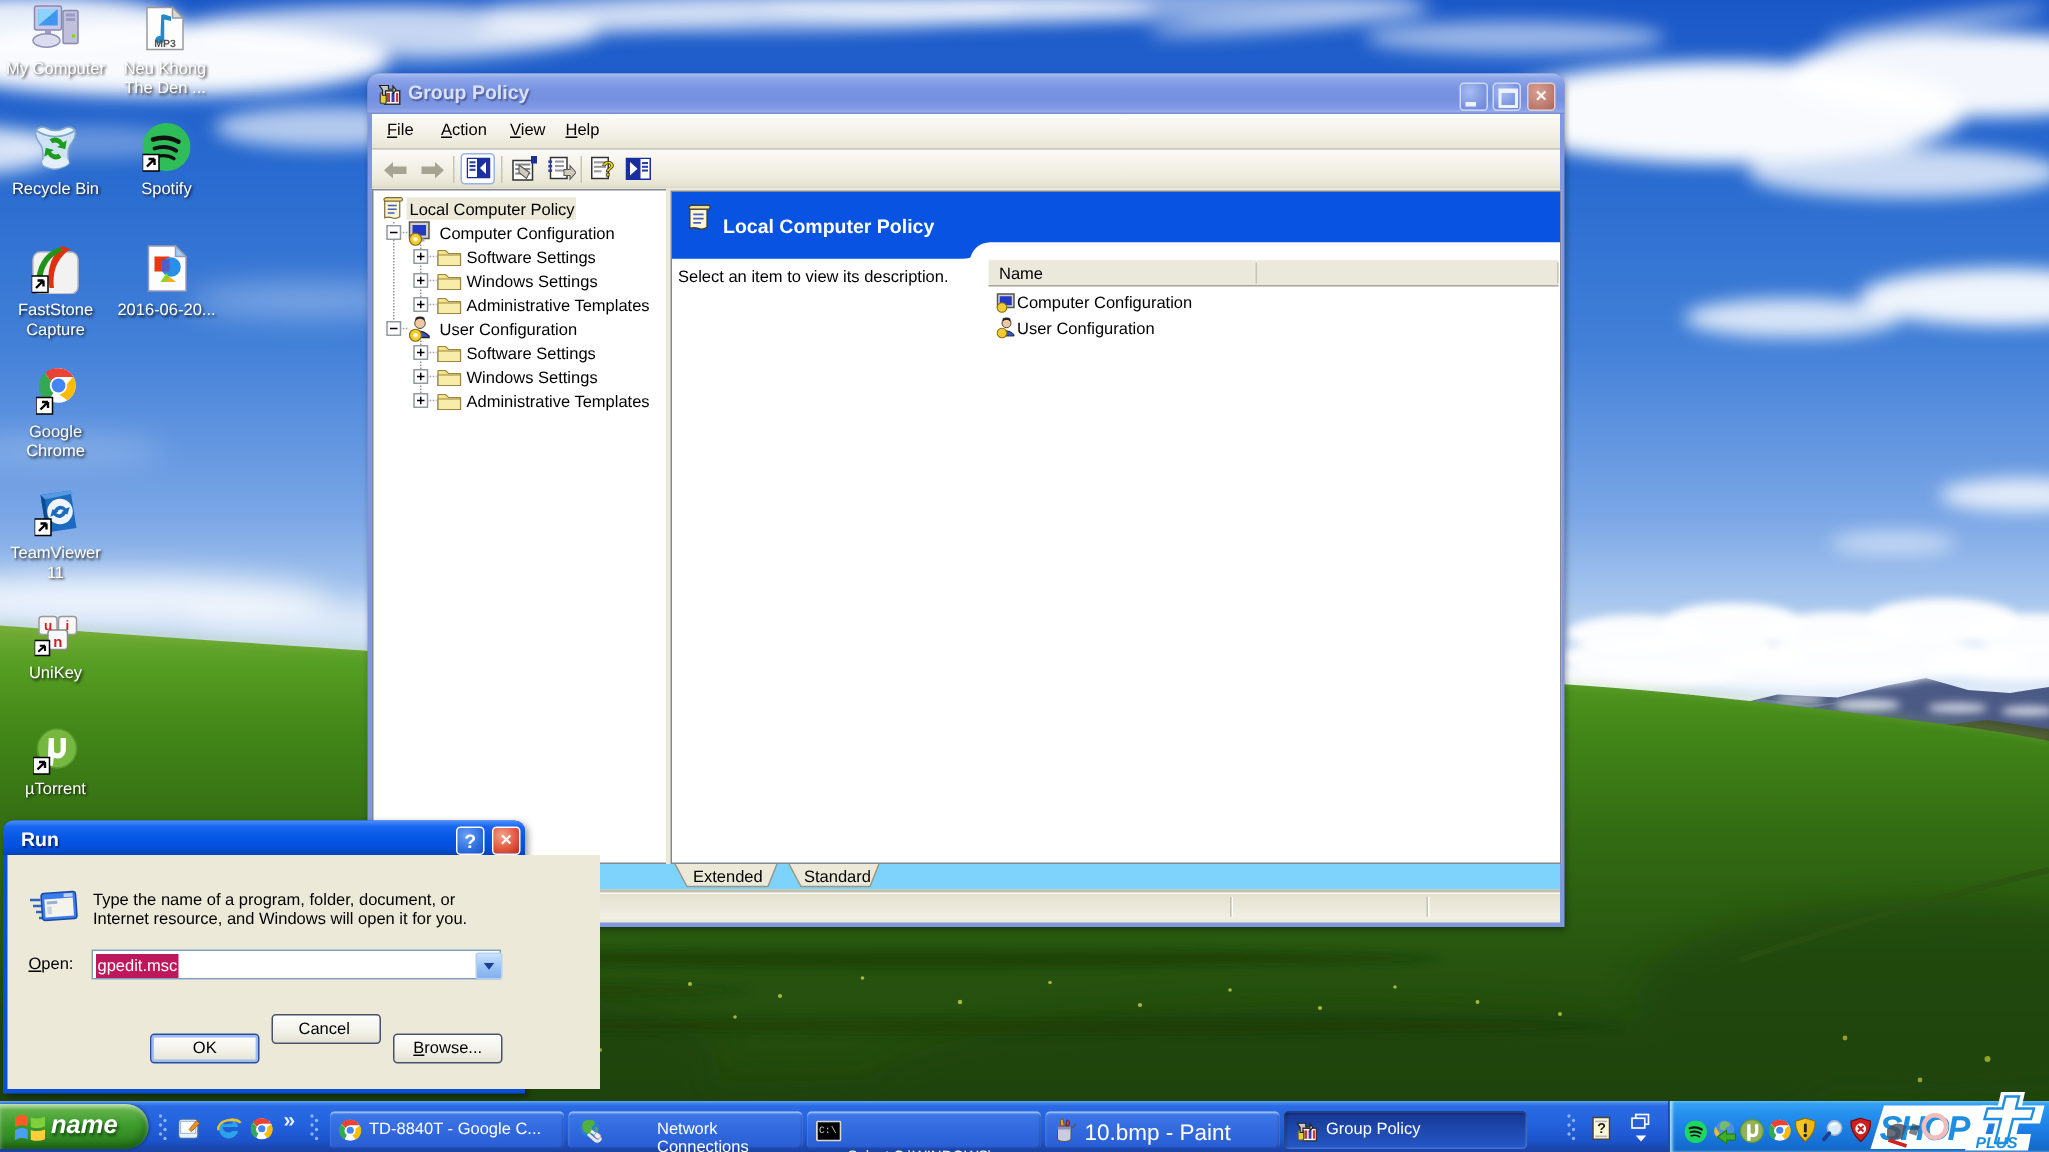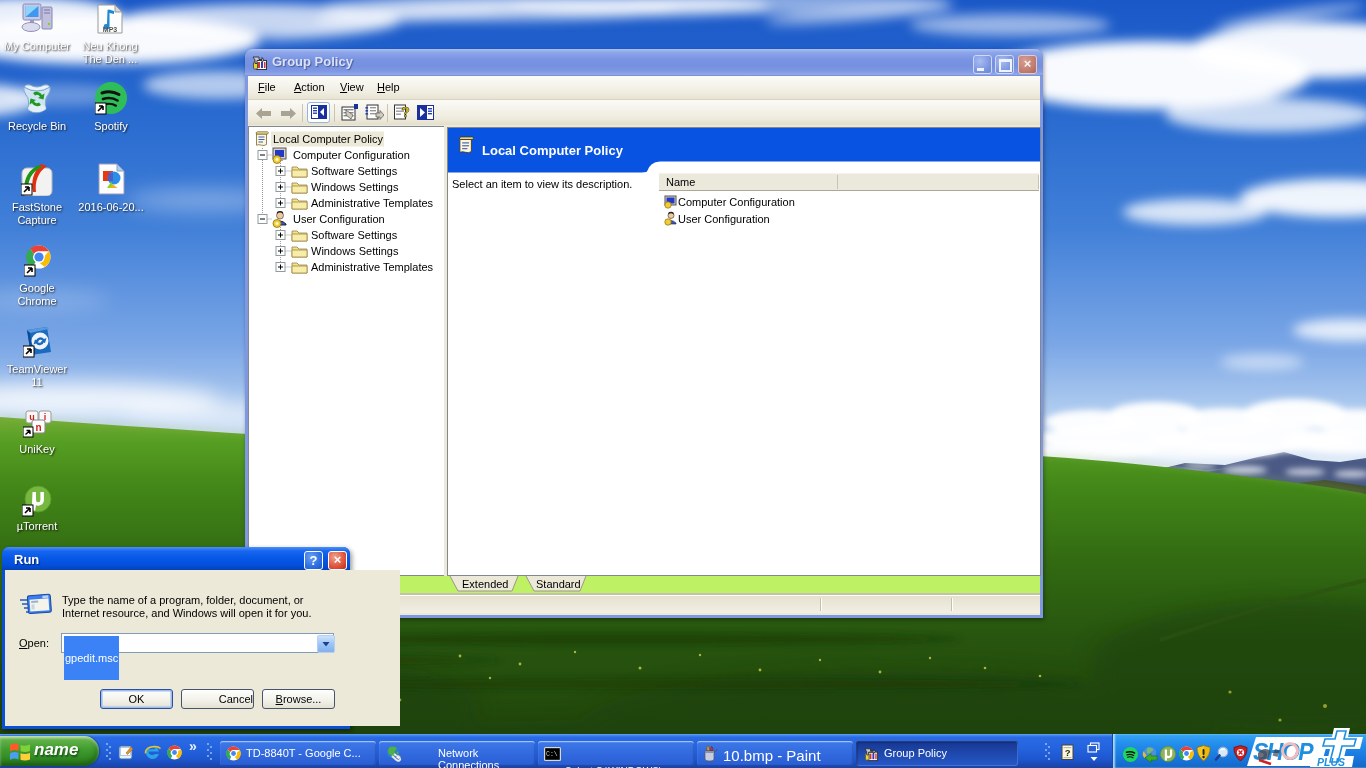--- a/index.html
+++ b/index.html
@@ -479,21 +479,21 @@
       <g transform="translate(216,84)">
         <circle cx="7" cy="3.5" r="3" fill="#f0c8a0" stroke="#333" stroke-width=".6"></circle>
         <path d="M4.5,2.5 a3,3 0 0 1 5,0 q1,-2.8 -2.5,-2.8 q-3.5,0 -2.5,2.8 Z" fill="#222"></path>
         <path d="M2,11 q5,-5 10,0 l0,1 -10,0 Z" fill="#3858c8" stroke="#223" stroke-width=".6"></path>
         <circle cx="4" cy="10" r="3.2" fill="#f2cc30" stroke="#8a7010" stroke-width=".7"></circle>
       </g>
       <text x="230" y="94.5">User Configuration</text>
     </svg>
   </div>
 
-  <div class="abs" style="left:3px;top:527px;width:792px;height:17px;background:#bef264;font-size:11px;">
+  <div class="abs" style="left:3px;top:527px;width:792px;height:17px;background:#7dd3fc;font-size:11px;">
     <svg class="abs" style="left:200px;top:0" width="140" height="17" viewBox="0 0 140 17">
       <path d="M2,0 L10,15 L64,15 L70,0" fill="#ece9d8" stroke="#9a978a" stroke-width="1"></path>
       <path d="M78,0 L86,15 L132,15 L138,0" fill="#ece9d8" stroke="#9a978a" stroke-width="1"></path>
       <text x="14" y="12" font-size="11" fill="#000" font-family="Liberation Sans">Extended</text>
       <text x="88" y="12" font-size="11" fill="#000" font-family="Liberation Sans">Standard</text>
     </svg>
   </div>
 
   <div class="abs" style="left:3px;top:546px;width:792px;height:17px;background:linear-gradient(180deg,#e5e1d0,#f2f0e4);border-top:1px solid #fff;box-shadow:0 -2px 0 #c4c0ac;">
     <div class="abs" style="left:572px;top:2px;width:1px;height:13px;background:#c4c0ac;box-shadow:1px 0 0 #fff;"></div>
@@ -522,29 +522,29 @@
         <rect x="9" y="3" width="23" height="18" rx="2" fill="#3a7df0" stroke="#1a4a9c"></rect>
         <rect x="11" y="7" width="19" height="12" fill="#f4f4ea"></rect>
         <rect x="24" y="4" width="6" height="2.4" fill="#bcd2f8"></rect>
         <rect x="12.5" y="8.5" width="7" height="2" fill="#9ab0d0"></rect>
         <rect x="12.5" y="12" width="3" height="5" fill="#c8d4e4"></rect>
       </g>
     </svg>
     <div class="abs" style="left:57px;top:24px;width:260px;line-height:13px;color:#000;">Type the name of a program, folder, document, or Internet resource, and Windows will open it for you.</div>
     <div class="abs" style="left:14px;top:67px;color:#000;"><u>O</u>pen:</div>
     <div class="abs" style="left:56px;top:63px;width:273px;height:20px;background:#fff;border:1px solid #7f9db9;box-sizing:border-box;">
-      <div class="abs" style="left:2px;top:2px;height:14px;background:#3b82f6;color:#fff;padding:15px 1px;line-height:14px;">gpedit.msc</div>
+      <div class="abs" style="left:2px;top:2px;height:14px;background:#be185d;color:#fff;padding:1px 1px;line-height:14px;">gpedit.msc</div>
       <div class="abs" style="left:255px;top:1px;width:16px;height:16px;border:1px solid #b8d0f0;border-radius:2px;background:linear-gradient(180deg,#cde3fc,#9dc5f5 50%,#82b0ee);">
         <svg width="16" height="16" viewBox="0 0 16 16">
             <path d="M4.5,6 L11.5,6 L8,10.5 Z" fill="#1c3f94"></path>
           </svg>
       </div>
     </div>
     <div class="abs" style="left:95px;top:119px;width:73px;height:20px;background:linear-gradient(180deg,#fefefd,#f2f1e8 60%,#e3e1d2);border:1px solid #2a4fa0;border-radius:3px;box-sizing:border-box;box-shadow:0 0 0 1.6px #9ebcf0 inset;text-align:center;line-height:18px;color:#000;">OK</div>
-    <div class="abs" style="left:176px;top:119px;width:73px;height:20px;background:linear-gradient(180deg,#fefefd,#f2f1e8 60%,#e3e1d2);border:1px solid #48546e;border-radius:3px;box-sizing:border-box;text-align:right;line-height:18px;color:#000;">Cancel</div>
+    <div class="abs" style="left:176px;top:106px;width:73px;height:20px;background:linear-gradient(180deg,#fefefd,#f2f1e8 60%,#e3e1d2);border:1px solid #48546e;border-radius:3px;box-sizing:border-box;text-align:left;line-height:18px;color:#000;padding-left:17px;">Cancel</div>
     <div class="abs" style="left:257px;top:119px;width:73px;height:20px;background:linear-gradient(180deg,#fefefd,#f2f1e8 60%,#e3e1d2);border:1px solid #48546e;border-radius:3px;box-sizing:border-box;text-align:center;line-height:18px;color:#000;"><u>B</u>rowse...</div>
   </div>
 </div>
 
 <div class="abs" style="left:0;top:734px;width:1366px;height:34px;
   background:linear-gradient(180deg,#6aa4f4 0%,#4286ee 4%,#2a6ae4 10%,#2463de 42%,#1d56cf 75%,#1a46ad 93%,#1d43a0 100%);">
 
   <div class="abs" style="left:0;top:2px;width:99px;height:30px;border-radius:0 16px 16px 0;
     background:linear-gradient(180deg,#94ce7f 0%,#62b24a 12%,#3f9c2e 45%,#328a24 75%,#256d1a 100%);
     box-shadow:inset 0 2px 3px rgba(255,255,255,.45), inset -3px -3px 5px rgba(0,50,0,.3), 1px 0 2px rgba(0,0,0,.3);">

